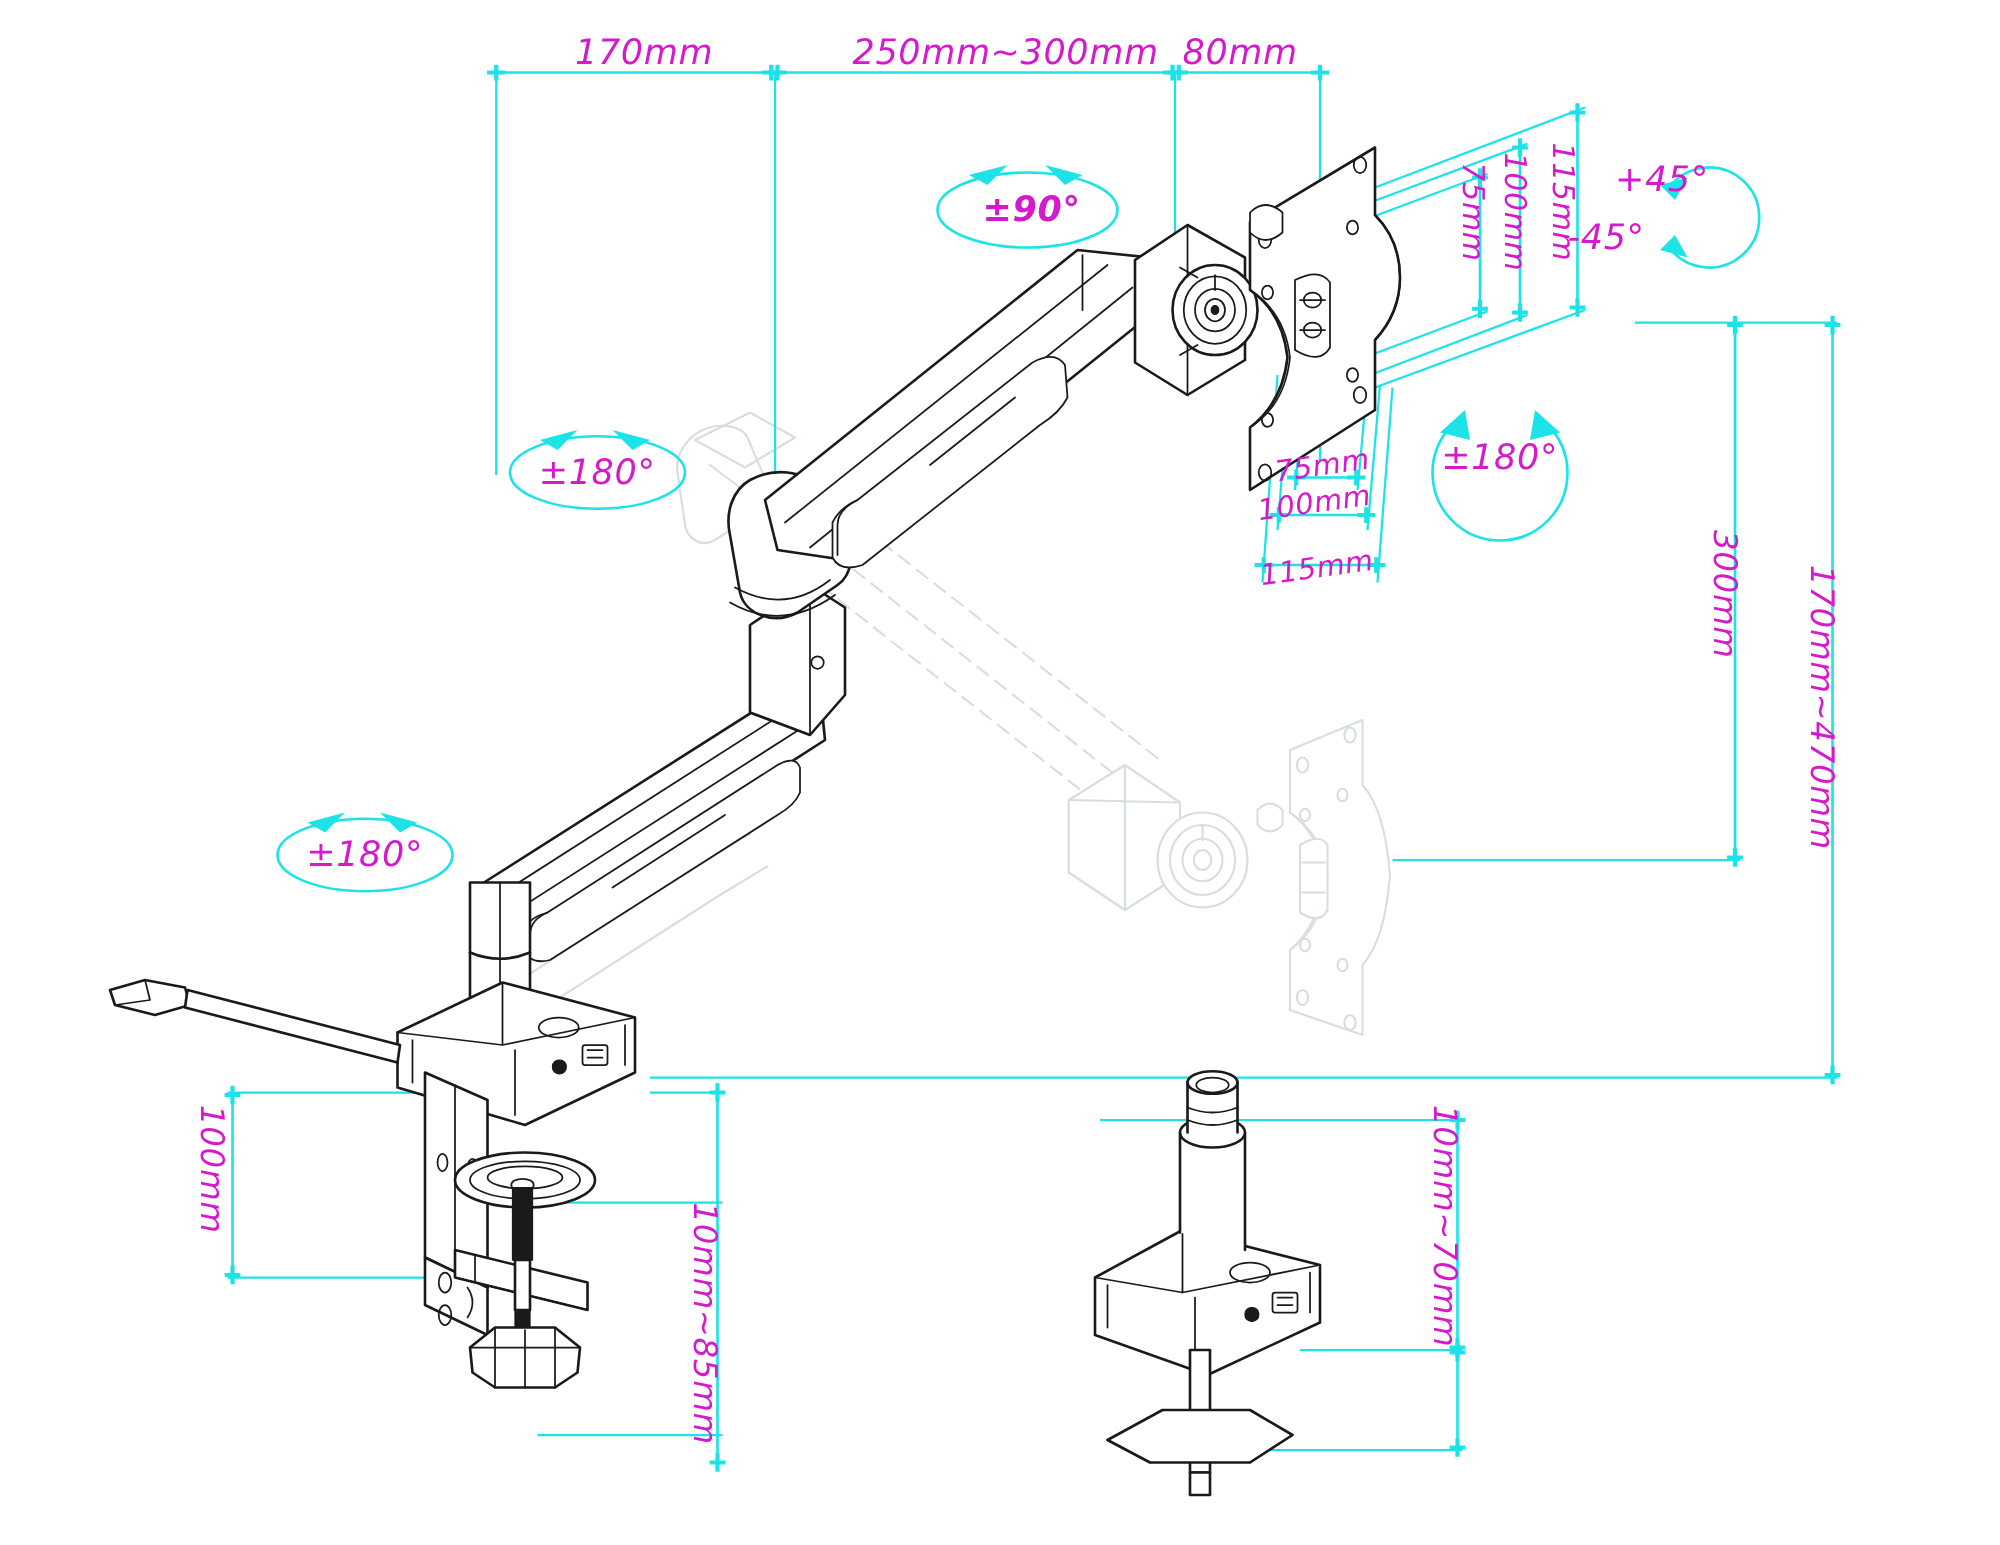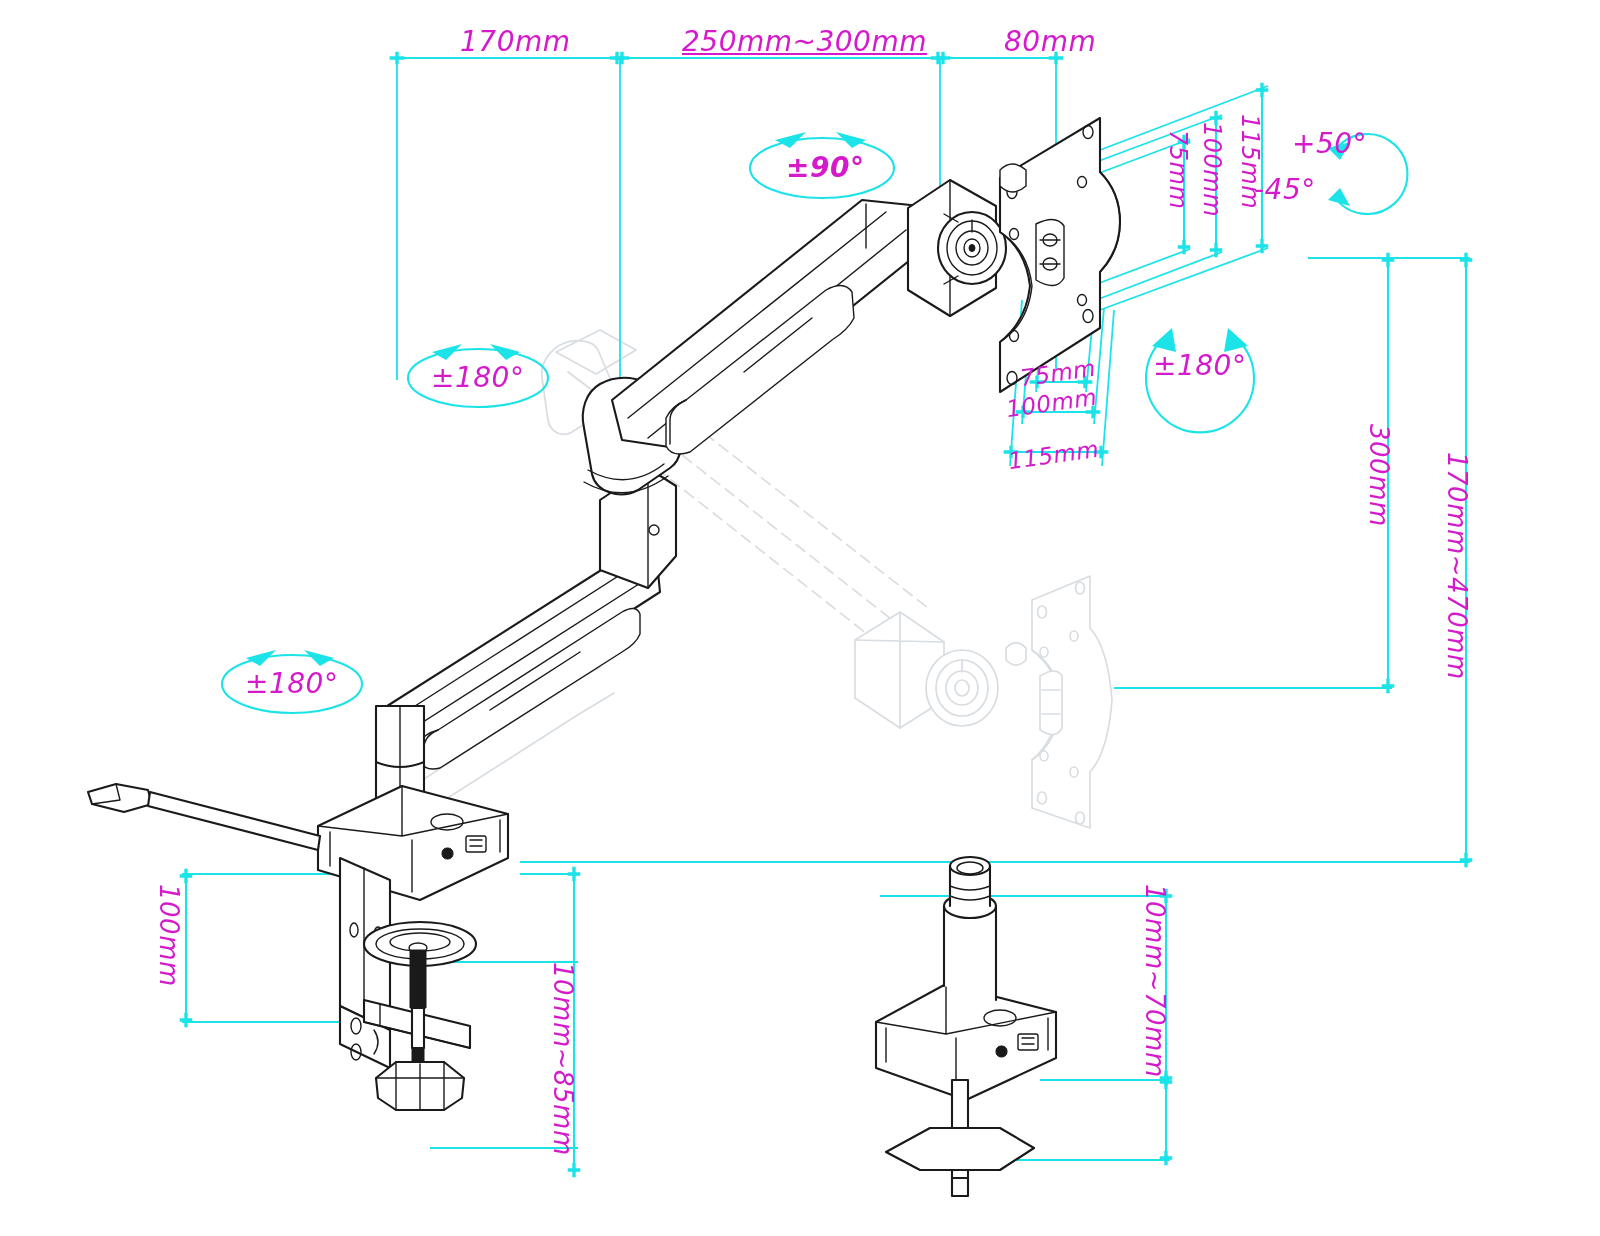--- a/index.html
+++ b/index.html
@@ -314,22 +314,22 @@
     <path class="lnT" d="M950,896 Q970,904 990,896"></path>
 
     <path class="lnF" d="M952,1080 L968,1080 L968,1178 L952,1178 Z"></path>
     <path class="lnF" d="M886,1152 L930,1128 L1000,1128 L1034,1148 L1000,1170 L920,1170 Z"></path>
     <path class="lnT" d="M886,1152 L920,1170 M1034,1148 L1000,1170"></path>
     <path class="lnF" d="M952,1178 L968,1178 L968,1196 L952,1196 Z"></path>
   </g>
 </svg>
 
 <div class="dimlabel s28" style="left:460px;top:28px;">170mm</div>
-<div class="dimlabel s28" style="left:682px;top:28px;text-decoration:underline;">250mm~300mm</div>
-<div class="dimlabel s28" style="left:1004px;top:28px;">80mm</div>
+<div class="dimlabel s28" style="left:682px;top:28px;">250mm~300mm</div>
+<div class="dimlabel s28" style="left:946px;top:28px;">80mm</div>
 
 <div class="dimlabel s24 rot90" style="left:1190px;top:130px;transform:rotate(90deg);">75mm</div>
 <div class="dimlabel s24 rot90" style="left:1224px;top:122px;transform:rotate(90deg);">100mm</div>
 <div class="dimlabel s24 rot90" style="left:1262px;top:114px;transform:rotate(90deg);">115mm</div>
 
 <div class="dimlabel s23" style="left:1020px;top:362px;transform:rotate(-8deg);">75mm</div>
 <div class="dimlabel s23" style="left:1006px;top:392px;transform:rotate(-8deg);">100mm</div>
 <div class="dimlabel s23" style="left:1008px;top:444px;transform:rotate(-8deg);">115mm</div>
 
 <div class="dimlabel s26 rot90" style="left:1392px;top:424px;transform:rotate(90deg);">300mm</div>
@@ -337,16 +337,16 @@
 
 <div class="dimlabel s26 rot90" style="left:182px;top:884px;transform:rotate(90deg);">100mm</div>
 <div class="dimlabel s26 rot90" style="left:576px;top:962px;transform:rotate(90deg);">10mm~85mm</div>
 
 <div class="dimlabel s26 rot90" style="left:1168px;top:884px;transform:rotate(90deg);">10mm~70mm</div>
 
 <div class="dimlabel s28" style="left:786px;top:154px;font-weight:bold;">±90°</div>
 <div class="dimlabel s28" style="left:431px;top:364px;">±180°</div>
 <div class="dimlabel s28" style="left:245px;top:670px;">±180°</div>
 <div class="dimlabel s28" style="left:1153px;top:352px;">±180°</div>
-<div class="dimlabel s28" style="left:1292px;top:130px;">+50°</div>
+<div class="dimlabel s28" style="left:1292px;top:130px;">+45°</div>
 <div class="dimlabel s28" style="left:1254px;top:176px;">-45°</div>
 
 </div>
 
 </body></html>

